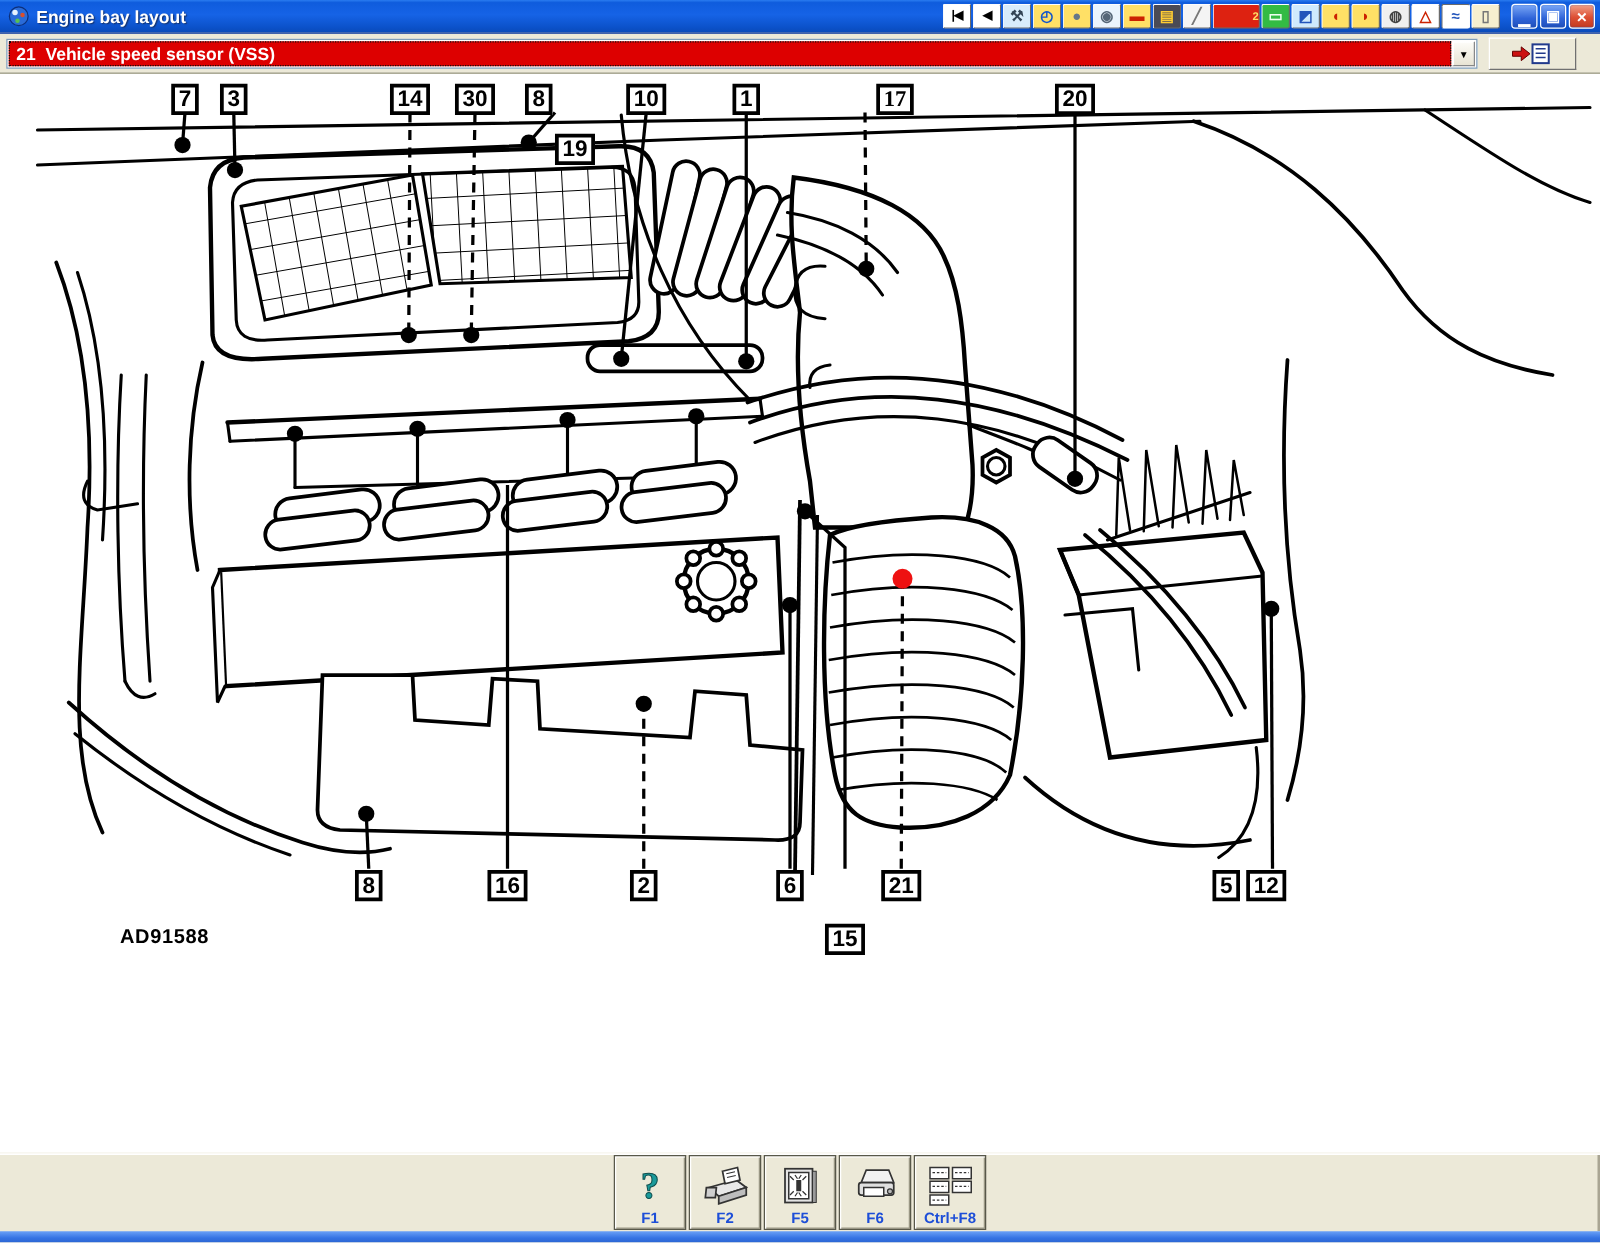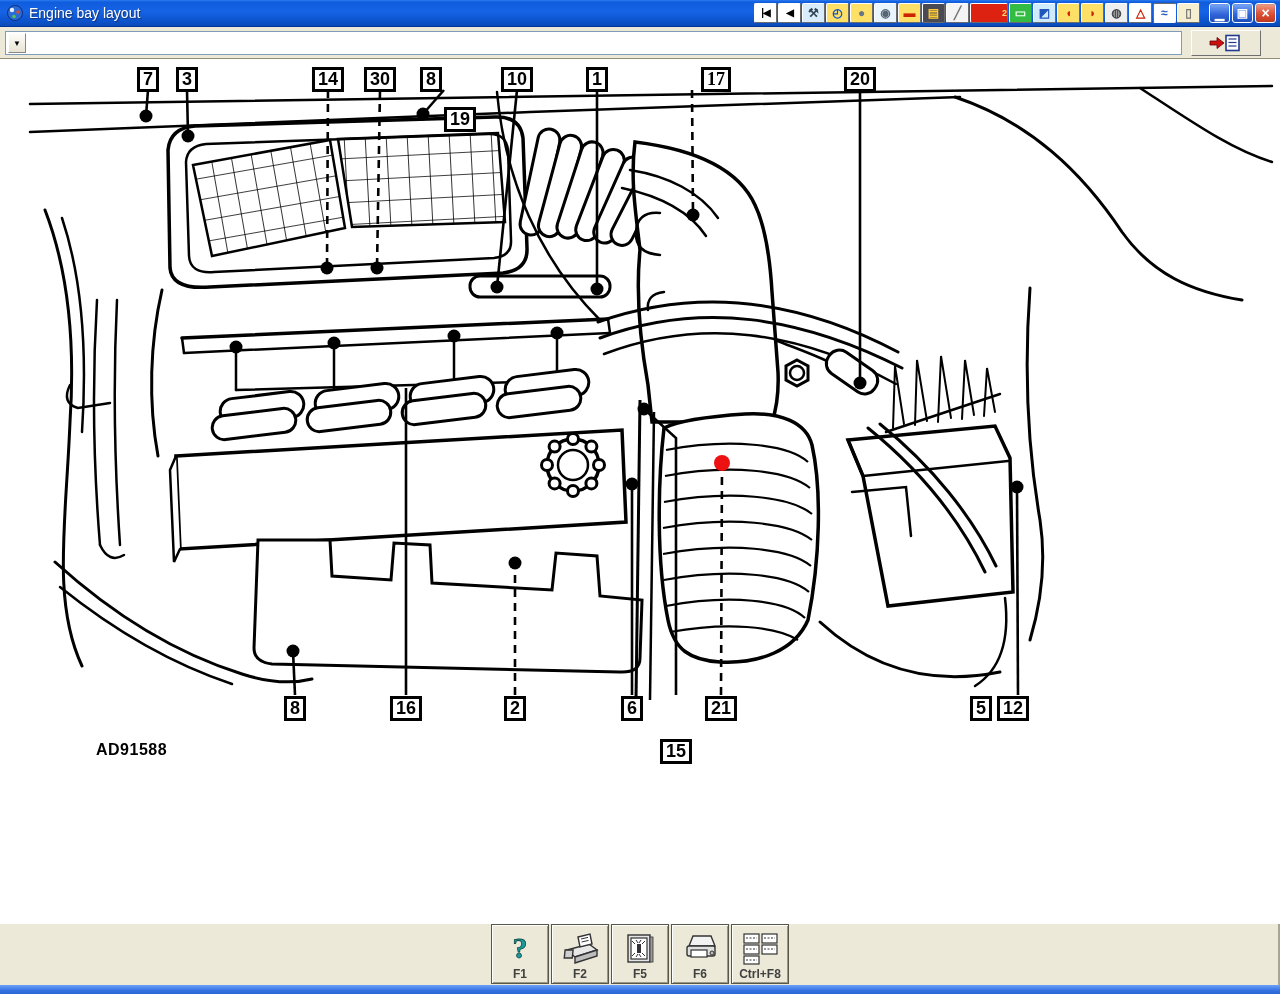--- a/index.html
+++ b/index.html
@@ -6,21 +6,21 @@
   html,body { width:1280px; height:994px; overflow:hidden; }
   body { font-family:"Liberation Sans", sans-serif; background:#ECE9D8; position:relative; }
 
   
   .titlebar {
     position:absolute; left:0; top:0; width:1280px; height:27px;
     background:linear-gradient(180deg,#2a7cf0 0%,#0f5cdd 8%,#1663e6 45%,#0b51c9 85%,#0a4ab8 100%);
     display:flex; align-items:center; padding:0 4px; border-bottom:1px solid #05339c;
   }
   .app-icon { width:18px; height:18px; margin:0 5px 0 2px; flex:0 0 auto; }
-  .title-text { color:#fff; font-weight:normal; font-size:14px; text-shadow:1px 1px 1px #16336e; flex:1 1 auto; white-space:nowrap; }
+  .title-text { color:#fff; font-weight:bold; font-size:14px; text-shadow:1px 1px 1px #16336e; flex:1 1 auto; white-space:nowrap; }
   .tb-cluster { display:flex; align-items:center; gap:1px; }
   .tb-btn {
     width:23px; height:20px; font-size:11px; display:flex; align-items:center; justify-content:center;
     border:1px solid; border-color:#fdfdfd #6b6b6b #6b6b6b #fdfdfd; border-radius:2px;
     background:#f4f1e4; cursor:default; overflow:hidden; line-height:18px;
   }
   .tb-btn.nav { background:#fff; font-weight:bold; font-size:10px; letter-spacing:-1px; }
   .tb-btn.pressed { border-color:#6b6b6b #fdfdfd #fdfdfd #6b6b6b; }
   .win-cluster { display:flex; gap:2px; margin-left:9px; }
   .win-btn {
@@ -68,21 +68,21 @@
 
   
   .bottom-bar { position:absolute; left:0; top:922px; width:1280px; height:63px; background:#ECE9D8; border-top:1px solid #fff; box-shadow:inset 0 1px 0 #fff, inset -2px 0 0 #a9a593; z-index:4; }
   .fkeys { position:absolute; left:50%; top:1px; transform:translateX(-50%); display:flex; }
   .fkey-btn {
     width:58px; height:60px; margin:0 1px; background:#ECE9D8;
     border:1px solid #58584a; box-shadow:inset 1px 1px 0 #fff, inset -1px -1px 0 #9a9784;
     display:flex; flex-direction:column; align-items:center; justify-content:flex-end; padding-bottom:2px;
   }
   .fkey-btn svg { margin-bottom:1px; }
-  .fkey-label { font-weight:bold; font-size:12px; color:#404040; }
+  .fkey-label { font-weight:bold; font-size:12px; color:#1d4ed8; }
   .taskbar-strip { position:absolute; left:0; top:985px; width:1280px; height:9px; background:linear-gradient(180deg,#6aa1f7,#3573e3 60%,#2b66d4); z-index:5; }
 </style>
 </head>
 <body>
 
 <div class="titlebar">
   <svg class="app-icon" viewBox="0 0 18 18">
     <circle cx="9" cy="9" r="7.5" fill="#2a6bd8" stroke="#0c2f7a"></circle>
     <circle cx="6" cy="6" r="2.2" fill="#e8f2ff"></circle>
     <circle cx="12" cy="8" r="1.8" fill="#d94f2b"></circle>
@@ -111,20 +111,21 @@
     </div>
   <div class="win-cluster" id="win-cluster">
       <div class="win-btn ">▁</div>
       <div class="win-btn restore">▣</div>
       <div class="win-btn close">×</div>
     </div>
 </div>
 
 <div class="selector-row">
   <div class="combo">
+    <div class="combo-value">21  Vehicle speed sensor (VSS)</div>
     <div class="combo-arrow">▼</div>
   </div>
   <div class="goto-btn">
     <svg width="34" height="18" viewBox="0 0 34 18">
       <polygon points="1,7 8,7 8,3.5 15,9 8,14.5 8,11 1,11" fill="#cc1111" stroke="#660000" stroke-width="0.8"></polygon>
       <rect x="17" y="1.5" width="13" height="15" fill="#fff" stroke="#223a8c" stroke-width="1.6"></rect>
       <line x1="19.5" y1="5" x2="27.5" y2="5" stroke="#223a8c" stroke-width="1.2"></line>
       <line x1="19.5" y1="8.5" x2="27.5" y2="8.5" stroke="#223a8c" stroke-width="1.2"></line>
       <line x1="19.5" y1="12" x2="27.5" y2="12" stroke="#223a8c" stroke-width="1.2"></line>
     </svg>

